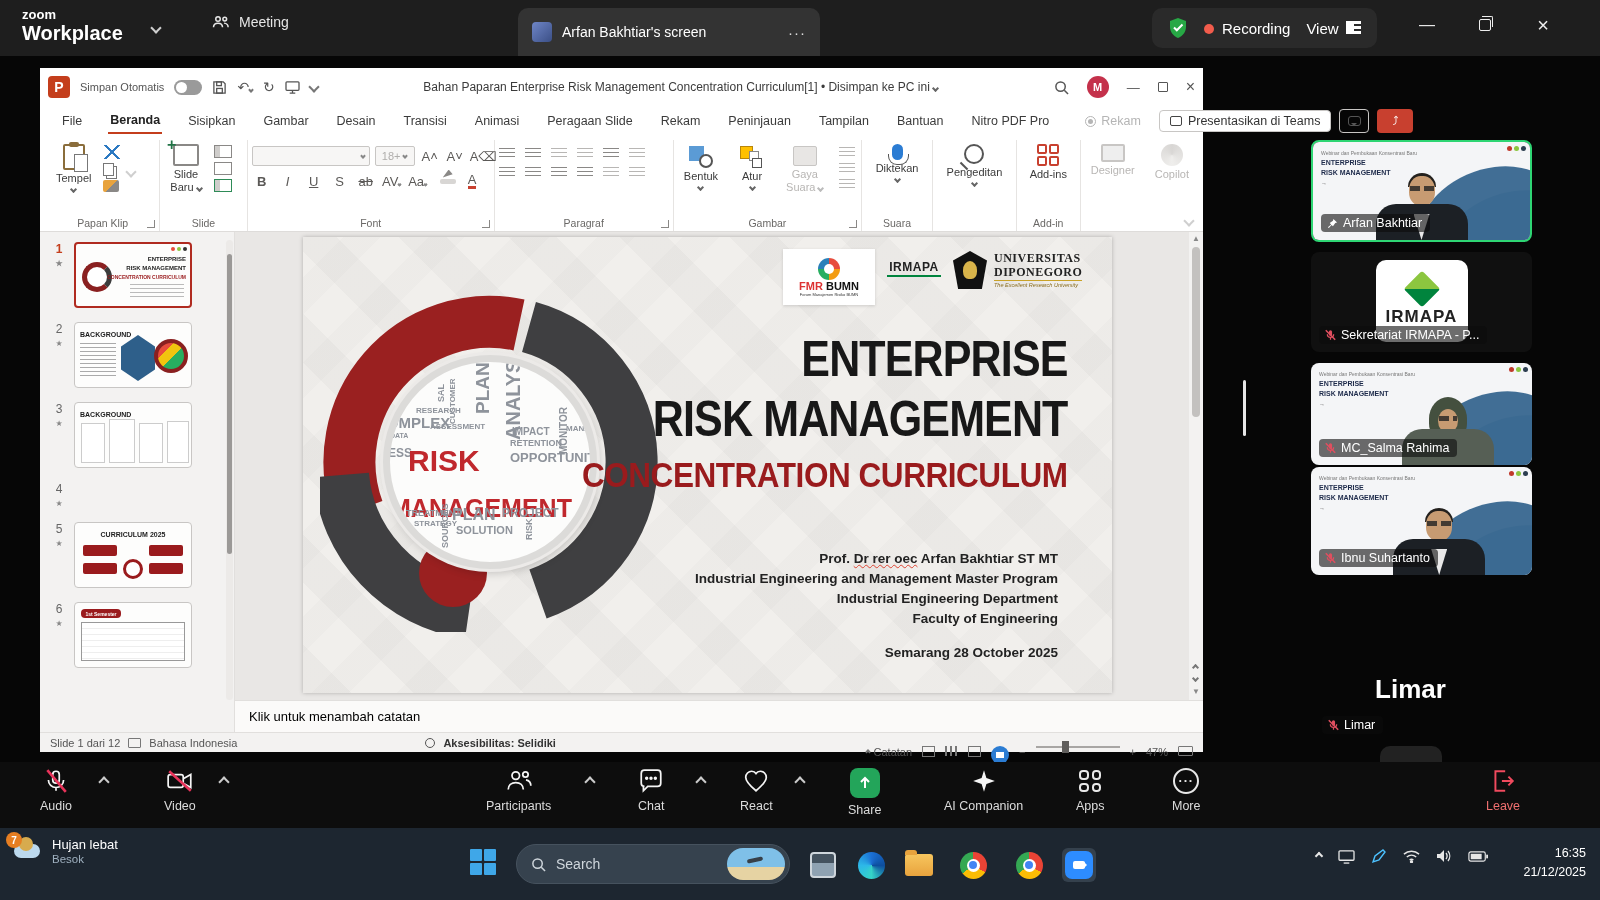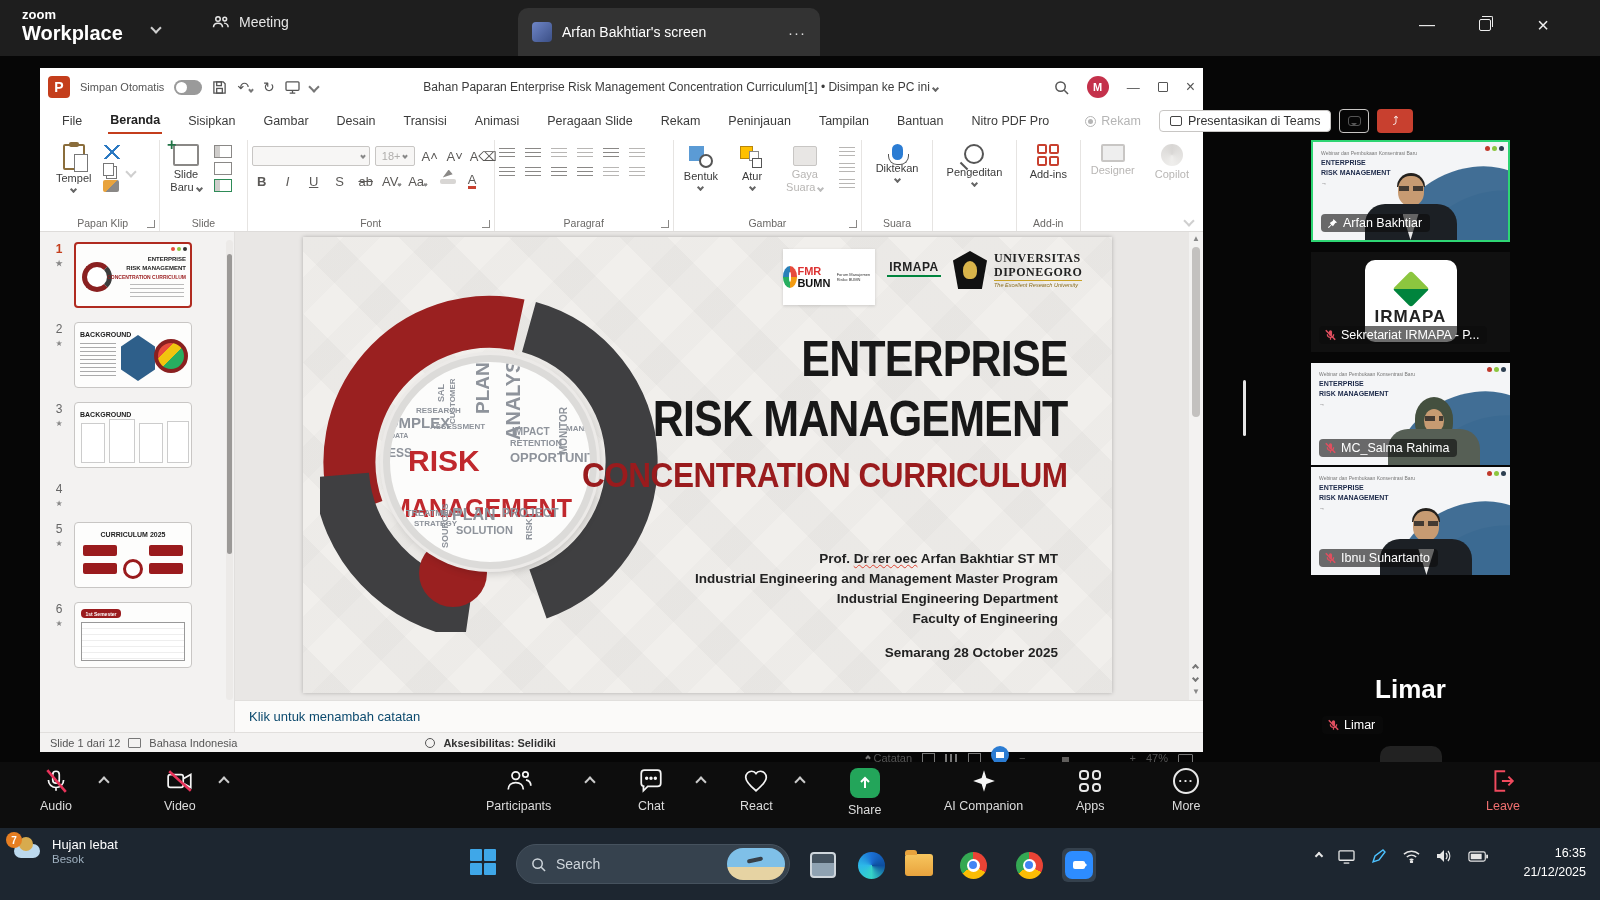--- a/index.html
+++ b/index.html
@@ -108,39 +108,39 @@
   .tnum.sel{color:#c43e1c;font-weight:bold;}
   .tmini{width:118px;height:66px;background:#fdfdfc;border:1px solid #c8c6c4;border-radius:4px;position:relative;overflow:hidden;}
   .tmini.sel{border:2px solid #b02b20;}
   .tm-logos{position:absolute;right:3px;top:3px;display:flex;gap:2px;}
   .tm-logos i{width:4px;height:4px;border-radius:50%;}
   .tm-title{position:absolute;font-weight:bold;color:#1c1c1c;}
   .thumb-scroll{position:absolute;right:1px;top:8px;width:7px;height:460px;background:#eceae8;border-radius:4px;}
   .thumb-scroll .th{position:absolute;top:14px;left:1px;width:5px;height:300px;background:#9b9997;border-radius:3px;}
   .editor{flex:1;display:flex;flex-direction:column;position:relative;min-width:0;}
   .canvas{flex:1;background:#e9e7e5;position:relative;}
-  .notesbar{height:32px;background:#fbfaf9;border-top:1px solid #e1dfdd;display:flex;align-items:center;padding-left:14px;color:#0c4a6e;font-size:13px;}
+  .notesbar{height:32px;background:#fbfaf9;border-top:1px solid #e1dfdd;display:flex;align-items:center;padding-left:14px;color:#000000;font-size:13px;}
   .vscroll{position:absolute;right:0;top:0;bottom:32px;width:14px;background:#f3f2f1;display:flex;flex-direction:column;align-items:center;font-size:8px;color:#888;}
   .vthumb{width:8px;height:170px;background:#c3c1bf;border-radius:4px;margin-top:4px;}
   .vs-bottom{margin-top:auto;display:flex;flex-direction:column;gap:6px;align-items:center;padding-bottom:4px;}
   
   .ppt-status{height:20px;background:#f3f2f1;border-top:1px solid #e1dfdd;display:flex;align-items:center;font-size:11px;color:#555;padding:0 10px;gap:8px;}
   .st-ic{width:13px;height:10px;border:1.2px solid #777;border-radius:1px;}
   .acc-ic{width:10px;height:10px;border:1.2px solid #555;border-radius:50%;}
-  .st-right{margin-left:auto;display:flex;align-items:flex-end;gap:10px;margin-top:24px;}
+  .st-right{margin-left:auto;display:flex;align-items:flex-start;gap:10px;margin-top:24px;}
   .view-ic{width:13px;height:11px;border:1.2px solid #777;}
   .view-ic.grid{background:repeating-linear-gradient(90deg,#777 0 2px,transparent 2px 5px);border:none;height:10px;}
   .view-ic.show{width:18px;height:18px;border:none;border-radius:50%;background:#2b7cd3;display:flex;align-items:center;justify-content:center;}
   .view-ic.show i{width:8px;height:6px;background:#fff;display:block;}
   .zslider{width:84px;height:2px;background:#a8a6a4;position:relative;}
   .zslider .knob{position:absolute;left:26px;top:-5px;width:7px;height:12px;background:#605e5c;}
   
   .slide{position:absolute;left:68px;top:5px;width:809px;height:456px;background:#f1efec;overflow:hidden;box-shadow:0 0 4px rgba(0,0,0,.25);}
   .slide .pat{position:absolute;inset:0;background:repeating-linear-gradient(45deg,rgba(120,120,120,.05) 0 34px,transparent 34px 78px),repeating-linear-gradient(-45deg,rgba(150,150,150,.04) 0 26px,transparent 26px 60px);}
-  .logocard{position:absolute;left:480px;top:12px;width:92px;height:56px;background:#fff;box-shadow:0 1px 3px rgba(0,0,0,.15);display:flex;flex-direction:row;align-items:center;}
+  .logocard{position:absolute;left:480px;top:12px;width:92px;height:56px;background:#fff;box-shadow:0 1px 3px rgba(0,0,0,.15);display:flex;flex-direction:column;align-items:center;justify-content:center;}
   .fmr-swirl{width:22px;height:22px;border-radius:50%;background:conic-gradient(#e74c3c 0 90deg,#f39c12 90deg 180deg,#27ae60 180deg 270deg,#2980b9 270deg 360deg);position:relative;}
   .fmr-swirl:before{content:"";position:absolute;inset:6px;background:#fff;border-radius:50%;}
   .fmr-name{font-size:11px;font-weight:bold;color:#111;}
   .fmr-name b{color:#d33;}
   .fmr-sub{font-size:4px;color:#333;}
   .irmapa-logo{position:absolute;left:580px;top:20px;width:62px;text-align:center;}
   .irm-d{width:20px;height:20px;margin:0 auto;background:linear-gradient(135deg,#8cc63f 0 50%,#00843d 50%);transform:rotate(45deg);border-radius:3px;}
   .irm-t{font-size:12px;font-weight:bold;color:#222;letter-spacing:.5px;margin-top:3px;}
   .irm-bar{height:2px;width:54px;margin:1px auto 0;background:#00843d;}
   .undip{position:absolute;left:650px;top:14px;display:flex;align-items:center;gap:7px;}
@@ -153,21 +153,21 @@
   .stitle .t3{display:block;font-weight:bold;font-size:35px;line-height:52px;color:#9a1b1d;transform:scaleX(.9);transform-origin:right center;letter-spacing:-.5px;white-space:nowrap;}
   .sauthor{position:absolute;right:54px;top:312px;text-align:right;font-weight:bold;font-size:13.5px;line-height:20px;color:#222;}
   .squig{text-decoration:underline wavy #d43 1px;}
   .sdate{margin-top:14px;}
   .wc-wrap{position:absolute;left:17px;top:55px;width:340px;height:340px;}
   .wc-circle{position:absolute;left:63px;top:63px;width:214px;height:214px;border-radius:50%;background:#fcfcfb;border:7px solid #dcdbd9;box-shadow:0 0 0 3px #eceae8,2px 4px 10px rgba(0,0,0,.2);overflow:hidden;}
   .wc{position:absolute;color:#8e939b;font-weight:bold;white-space:nowrap;}
   .wc.v{transform:rotate(-90deg);transform-origin:left top;}
   .wc.red{color:#c0282d;}
   
-  .tile{position:absolute;left:1311px;width:199px;border-radius:0;overflow:hidden;background:#151515;}
+  .tile{position:absolute;left:1311px;width:221px;border-radius:8px;overflow:hidden;background:#151515;}
   .tile .vbg{position:absolute;inset:0;background:#f4f5f7;}
   .swoosh{position:absolute;right:-34px;bottom:-40px;width:150px;height:110px;border-radius:50%;background:#2e5f8a;transform:rotate(-24deg);opacity:.9;}
   .swoosh.s2{right:-54px;bottom:-64px;background:#9fb8cf;opacity:.7;}
   .bgtxt{position:absolute;left:8px;top:8px;line-height:1.5;}
   .bgtxt .l1{font-size:5px;color:#777;}
   .bgtxt .l2{font-size:7px;font-weight:bold;color:#1d2a4a;}
   .bgtxt .l3{font-size:7px;font-weight:bold;color:#1d2a4a;}
   .bgtxt .l4{font-size:6px;color:#555;}
   .mini-logos{position:absolute;right:4px;top:4px;display:flex;gap:2px;}
   .mini-logos i{width:5px;height:5px;border-radius:50%;}
@@ -238,20 +238,28 @@
         <path d="M2 16c0-3.5 2.5-5.5 6-5.5s6 2 6 5.5"></path>
         <circle cx="17" cy="5" r="2.5"></circle>
         <path d="M16 10.5c3 .2 5.5 2 5.5 5.5"></path>
       </svg>
     <span>Meeting</span>
   </div>
   <div class="scr-tab">
     <span class="scr-ico"></span>
     <span>Arfan Bakhtiar's screen</span>
     <span class="tab-more">···</span>
+  </div>
+  <div class="statuspill">
+    <svg width="20" height="22" viewBox="0 0 20 22">
+        <path d="M10 1l8 3v6c0 5-3.5 9-8 11-4.5-2-8-6-8-11V4z" fill="#27a845"></path>
+        <path d="M6 10.5l2.8 2.8L14.5 7.5" stroke="#fff" stroke-width="2" fill="none"></path>
+      </svg>
+    <span><span class="recdot"></span><span>Recording</span></span>
+    <span><span>View</span><span class="viewgrid"></span></span>
   </div>
   <div class="winbtn" style="left:1404px">—</div>
   <div class="winbtn" style="left:1462px">
       <span class="restore-ico"></span>
     </div>
   <div class="winbtn" style="left:1520px;font-size:20px">×</div>
 </div>
 
 <div class="share">
 

